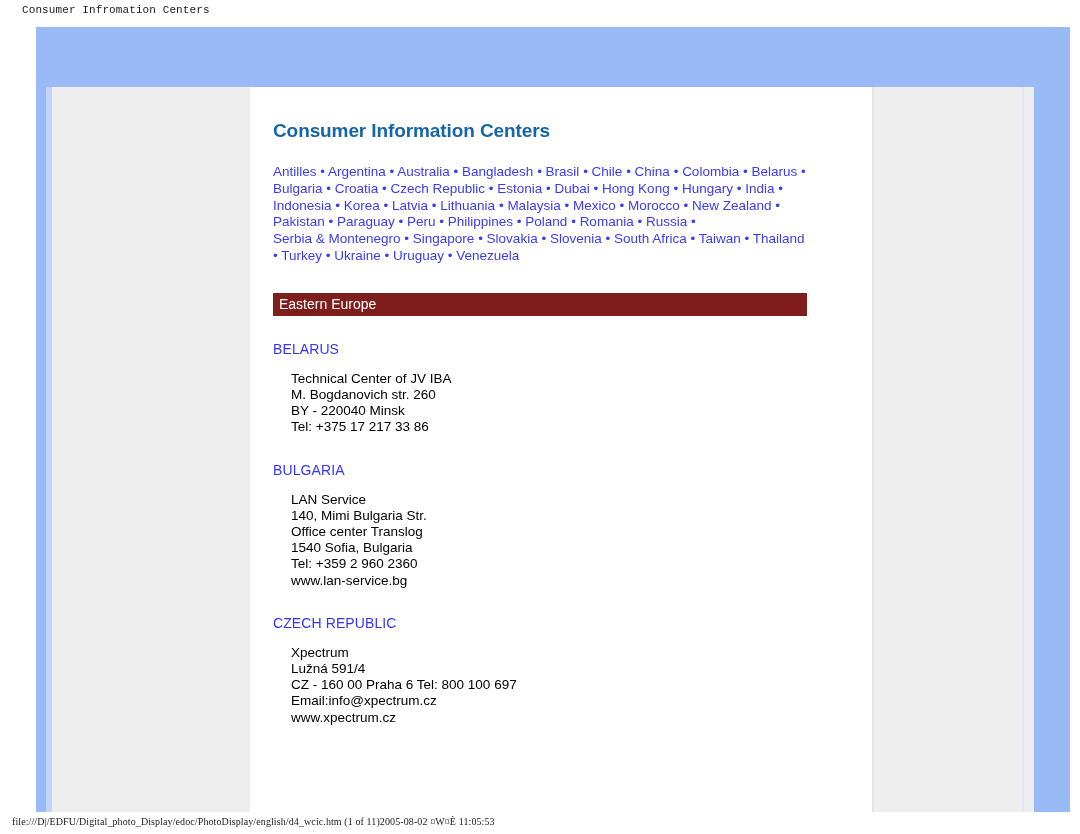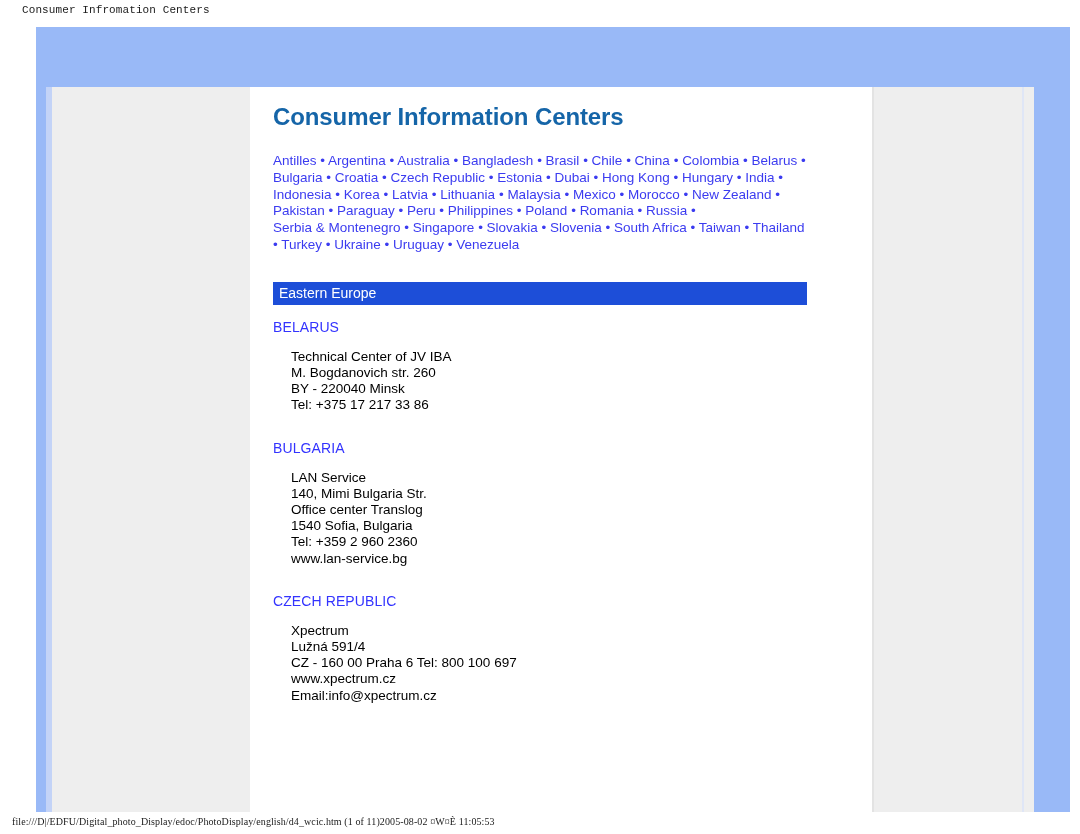--- a/index.html
+++ b/index.html
@@ -86,50 +86,50 @@
 
   
   .doc {
     position: absolute;
     left: 273px;
     top: 103px;
     width: 560px;
   }
 
   .page-title {
-    font-size: 24px;
+    font-size: 19px;
     font-weight: bold;
     color: #1565a8;
-    margin: 0 0 22px 0;
+    margin: 17px 0 22px 0;
     letter-spacing: -0.1px;
   }
 
   .country-links {
     font-size: 13.5px;
     line-height: 16.8px;
     color: #3b3bf0;
     width: 533px;
     margin-bottom: 28px;
   }
   .country-links a {
     color: #3b3bf0;
     text-decoration: none;
     white-space: nowrap;
   }
   .country-links .sep {
     color: #3b3bf0;
   }
 
   .region-banner {
-    background: #1d4ed8;
+    background: #7f1d1d;
     color: #ffffff;
     font-size: 14px;
     padding: 3px 0 4px 6px;
     width: 528px;
-    margin-bottom: 14px;
+    margin-bottom: 25px;
     line-height: 16px;
   }
 
   .country-heading {
     color: #3333ff;
     font-size: 14px;
     margin: 0 0 14px 0;
     font-weight: normal;
     letter-spacing: 0.1px;
   }
@@ -196,21 +196,21 @@
           <div>Tel: +359 2 960 2360</div>
           <div>www.lan-service.bg</div>
         </div>
       </div>
       <div class="block">
         <div class="country-heading">CZECH REPUBLIC</div>
         <div class="addr">
           <div>Xpectrum</div>
           <div>Lužná 591/4</div>
           <div>CZ - 160 00 Praha 6 Tel: 800 100 697</div>
+          <div>Email:info@xpectrum.cz</div>
           <div>www.xpectrum.cz</div>
-          <div>Email:info@xpectrum.cz</div>
         </div>
       </div>
     </div>
 
 </div>
 
 <div class="print-footer">file:///D|/EDFU/Digital_photo_Display/edoc/PhotoDisplay/english/d4_wcic.htm (1 of 11)2005-08-02 ¤W¤È 11:05:53</div>
 
 </body></html>

